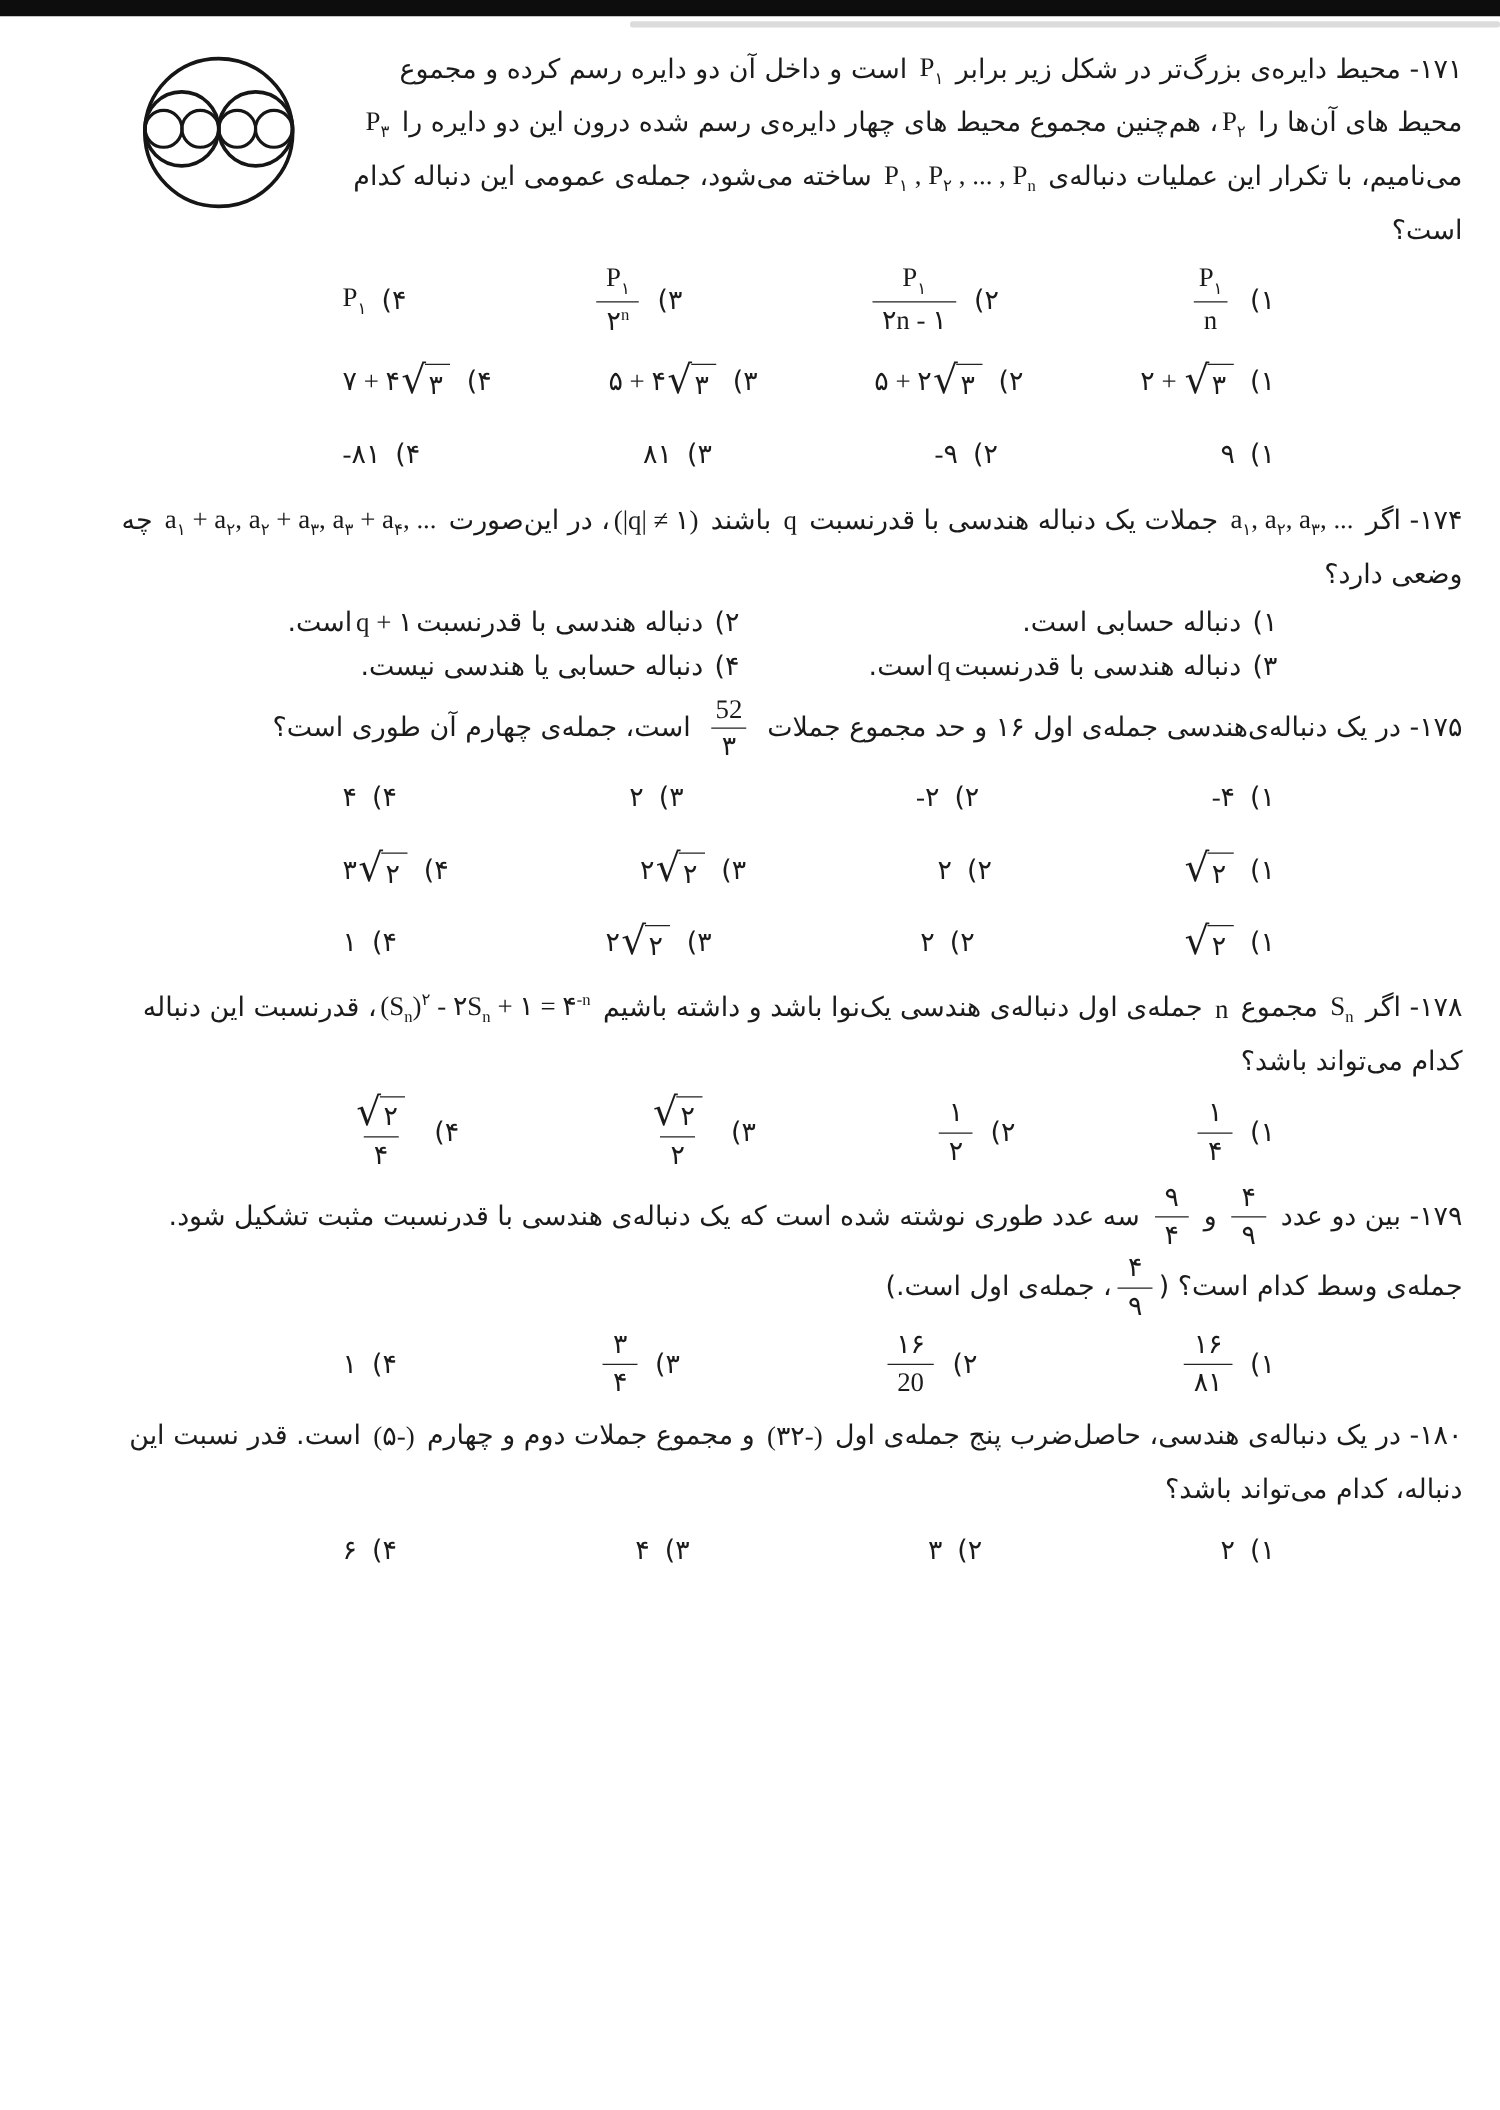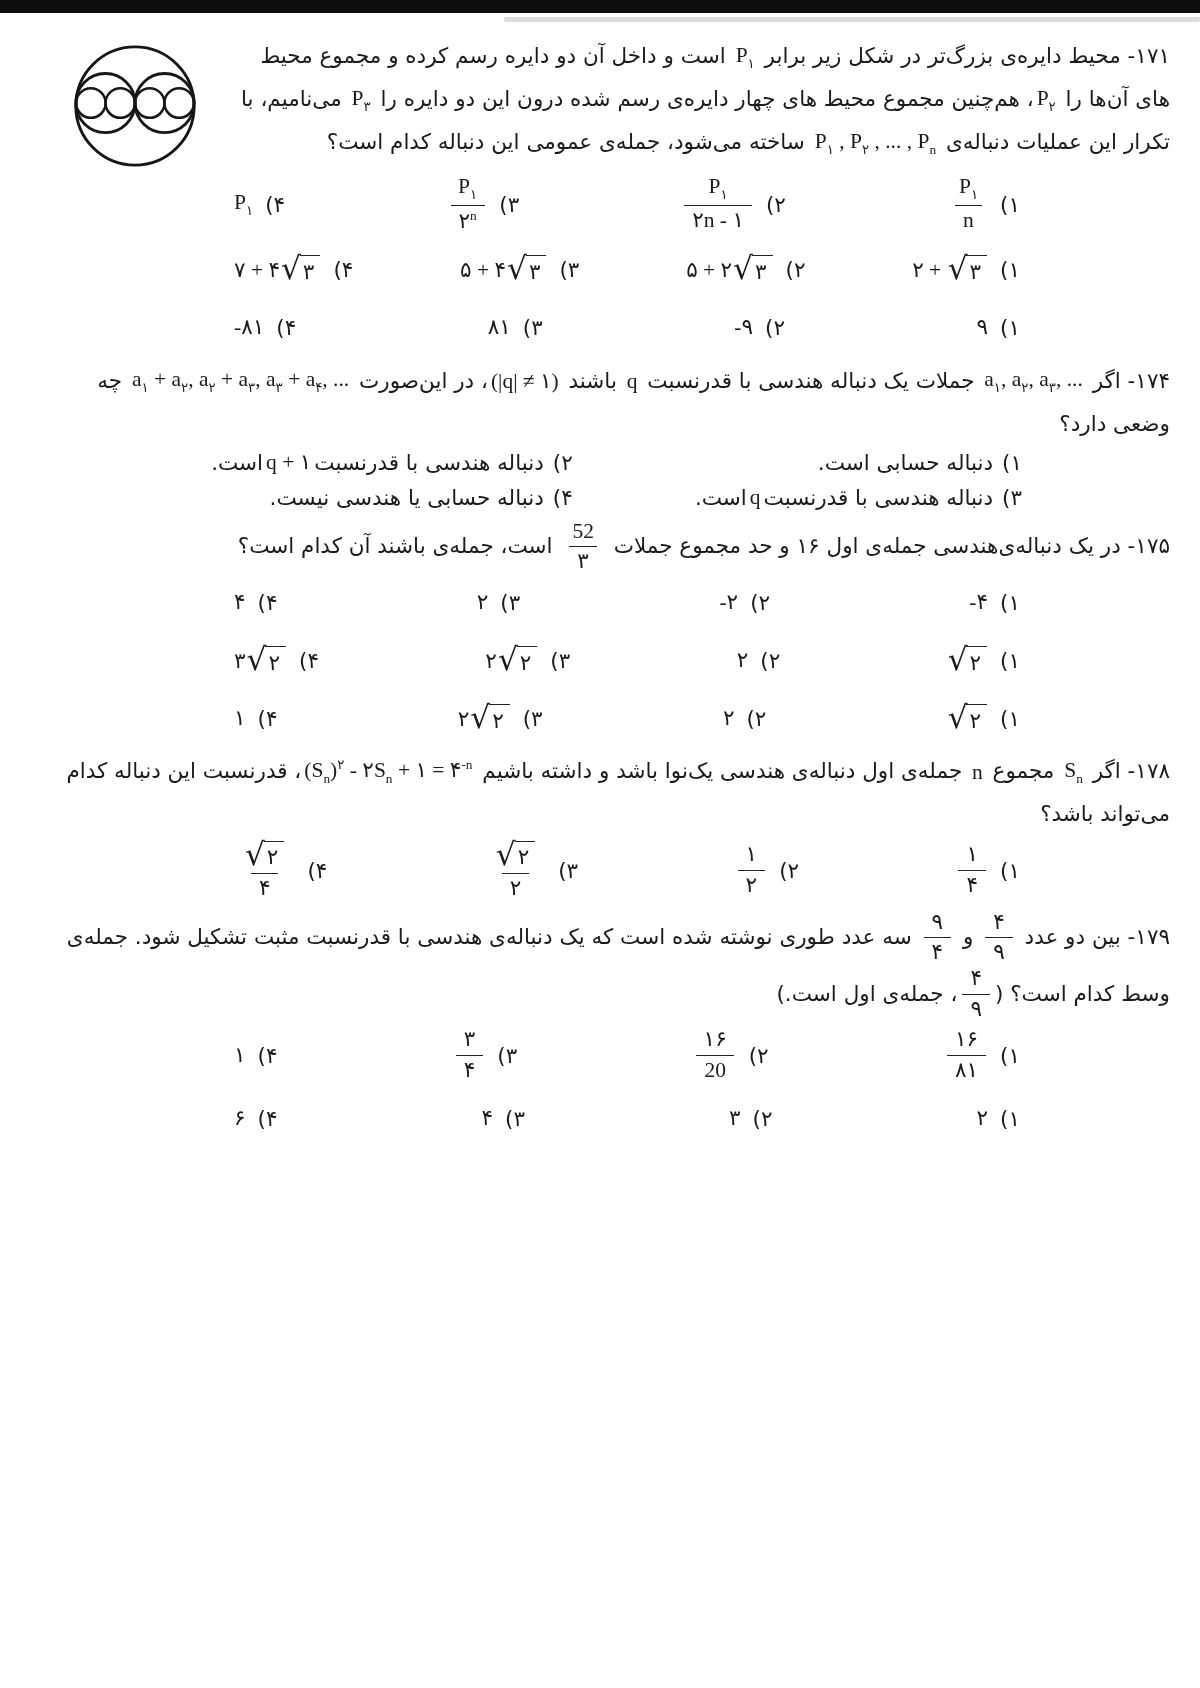--- a/index.html
+++ b/index.html
@@ -4,21 +4,21 @@
 <style>
   html,body{margin:0;padding:0;background:#888;}
   .page{
     width:1200px;height:1688px;background:#ffffff;position:relative;
     margin:0 auto;overflow:hidden;
     font-family:"DejaVu Sans",sans-serif;color:#1b1b1b;
     direction:rtl;
   }
   .scan-bar{position:absolute;top:0;left:0;width:100%;height:13px;background:#0d0d0d;}
   .scan-smudge{position:absolute;top:17px;right:0;width:58%;height:5px;background:#dcdcdc;border-radius:2px;}
-  .content{padding:34px 30px 0 36px;height:1620px;overflow:hidden;text-align:right;}
+  .content{padding:34px 30px 0 36px;height:1620px;overflow:hidden;text-align:right;margin-left:40px;}
   .q{margin-bottom:6px;}
   .q-row{display:flex;align-items:flex-start;}
   .q-text{flex:1;margin:0;font-size:21.5px;line-height:2.0;text-align:right;}
   .q-number{white-space:nowrap;}
   .q-figure{width:198px;display:flex;justify-content:center;align-items:flex-start;padding-top:8px;margin:0;}
   .q-figure svg{display:block;}
   
   .math{
     direction:ltr;unicode-bidi:isolate;display:inline-block;
     font-family:"Liberation Serif","DejaVu Serif","DejaVu Sans",serif;
@@ -217,21 +217,21 @@
             </span>
   </span>
 </div>
   </section>
 
   <section class="q">
     <div class="q-row">
       <p class="q-text"><span class="q-number">۱۷۵- </span><span class="q-body"><span class="fa">در یک دنباله‌ی‌هندسی جمله‌ی اول ۱۶ و حد مجموع جملات </span><span class="math" dir="ltr"><span class="frac">
                   <span class="fr-num">52</span>
                   <span class="fr-den">۳</span>
-                </span></span><span class="fa"> است، جمله‌ی باشند آن کدام است؟</span></span></p>
+                </span></span><span class="fa"> است، جمله‌ی چهارم آن طوری است؟</span></span></p>
 
     </div>
     <div class="q-options row">
   <span class="opt">
     <span class="opt-label">۱)</span>
     <span class="opt-val">
               <span class="math" dir="ltr">-۴</span>
             </span>
   </span>
 
@@ -439,20 +439,24 @@
   <span class="opt">
     <span class="opt-label">۴)</span>
     <span class="opt-val">
               <span class="math" dir="ltr">۱</span>
             </span>
   </span>
 </div>
   </section>
 
   <section class="q">
+    <div class="q-row">
+      <p class="q-text"><span class="q-number">۱۸۰- </span><span class="q-body"><span class="fa">در یک دنباله‌ی هندسی، حاصل‌ضرب پنج جمله‌ی اول </span><span class="math" dir="ltr">(۳۲-)</span><span class="fa"> و مجموع جملات دوم و چهارم </span><span class="math" dir="ltr">(۵-)</span><span class="fa"> است. قدر نسبت این دنباله، کدام می‌تواند باشد؟</span></span></p>
+
+    </div>
     <div class="q-options row">
   <span class="opt">
     <span class="opt-label">۱)</span>
     <span class="opt-val">
               <span class="math" dir="ltr">۲</span>
             </span>
   </span>
 
   <span class="opt">
     <span class="opt-label">۲)</span>

